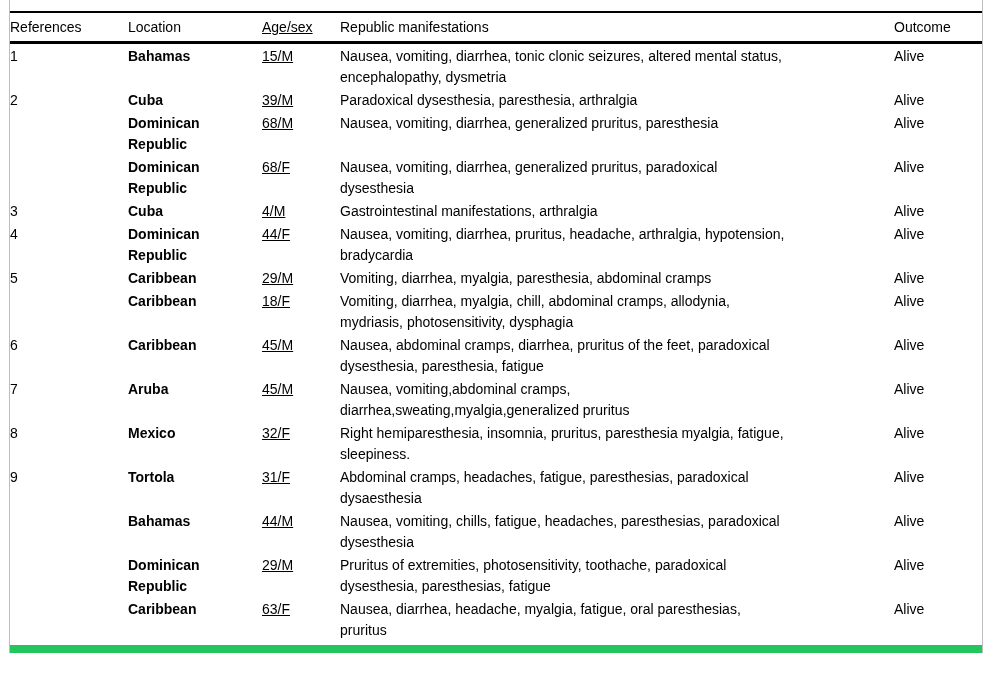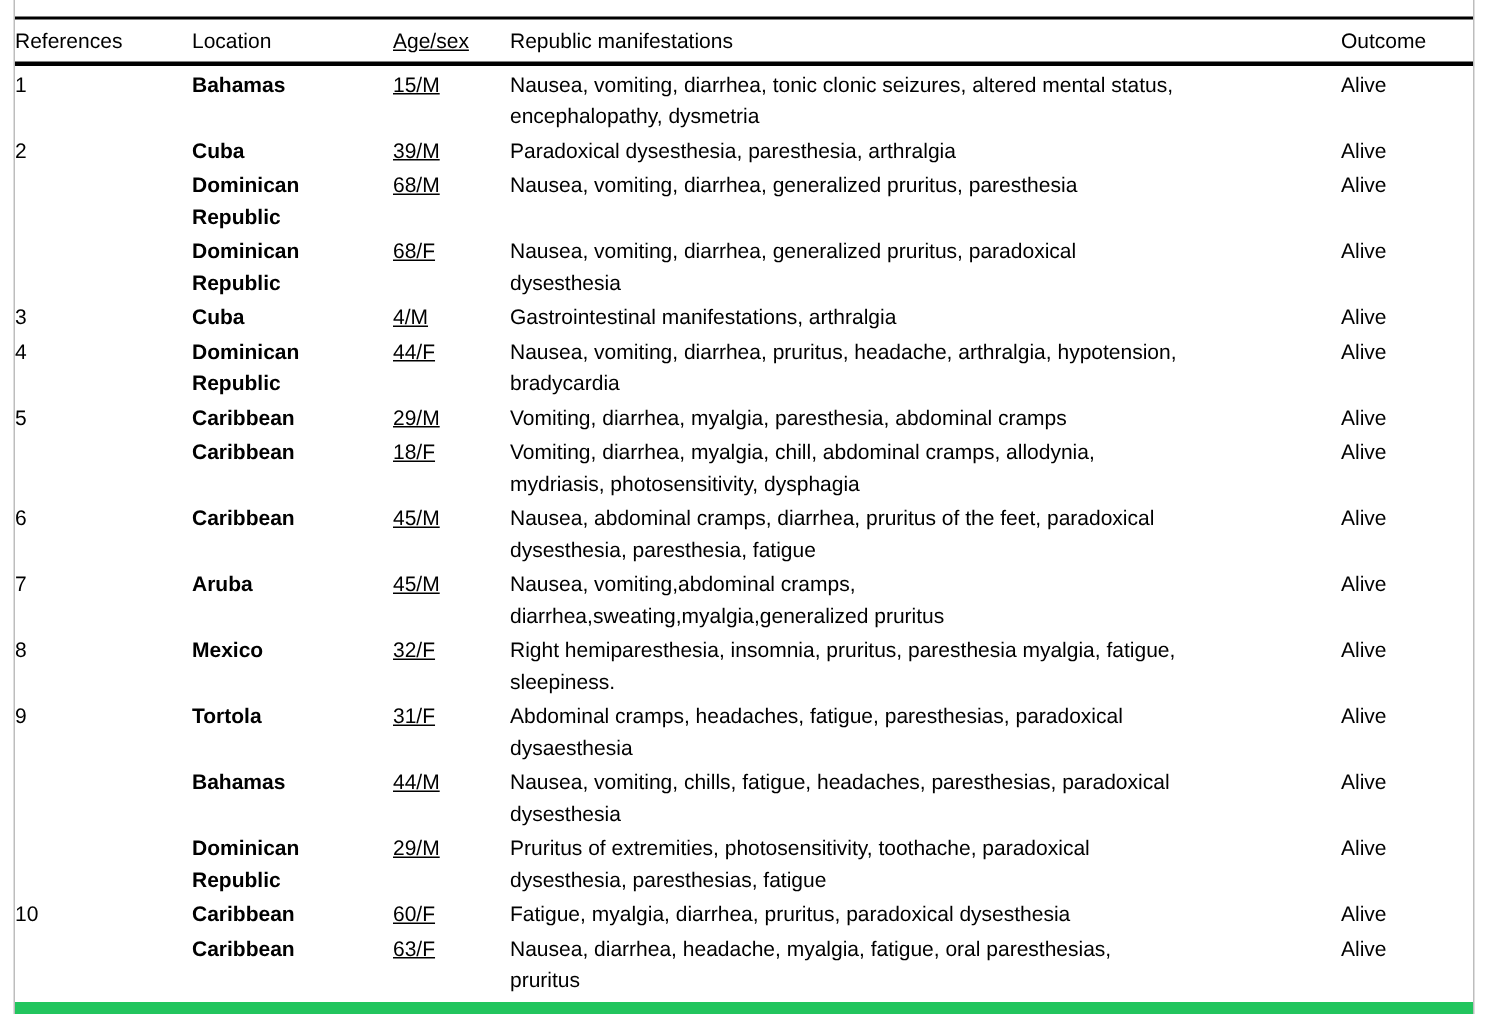--- a/index.html
+++ b/index.html
@@ -187,27 +187,20 @@
         <tr>
           <td class="c1"></td>
           <td class="c2">Dominican
 Republic</td>
           <td class="c3">29/M</td>
           <td class="c4">Pruritus of extremities, photosensitivity, toothache, paradoxical
 dysesthesia, paresthesias, fatigue</td>
           <td class="c5">Alive</td>
         </tr>
         <tr>
-          <td class="c1">10</td>
-          <td class="c2">Caribbean</td>
-          <td class="c3">60/F</td>
-          <td class="c4">Fatigue, myalgia, diarrhea, pruritus, paradoxical dysesthesia</td>
-          <td class="c5">Alive</td>
-        </tr>
-        <tr>
           <td class="c1"></td>
           <td class="c2">Caribbean</td>
           <td class="c3">63/F</td>
           <td class="c4">Nausea, diarrhea, headache, myalgia, fatigue, oral paresthesias,
 pruritus</td>
           <td class="c5">Alive</td>
         </tr>
       </tbody>
   </table>
 </div>

